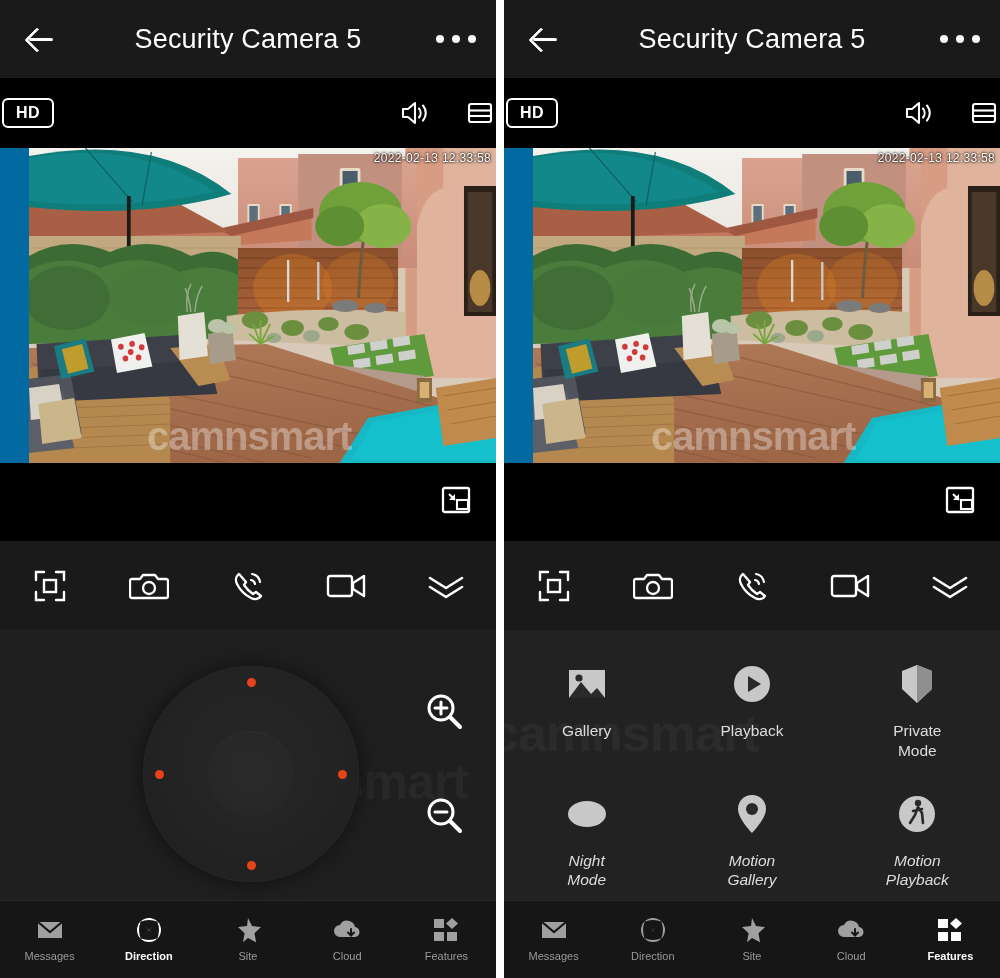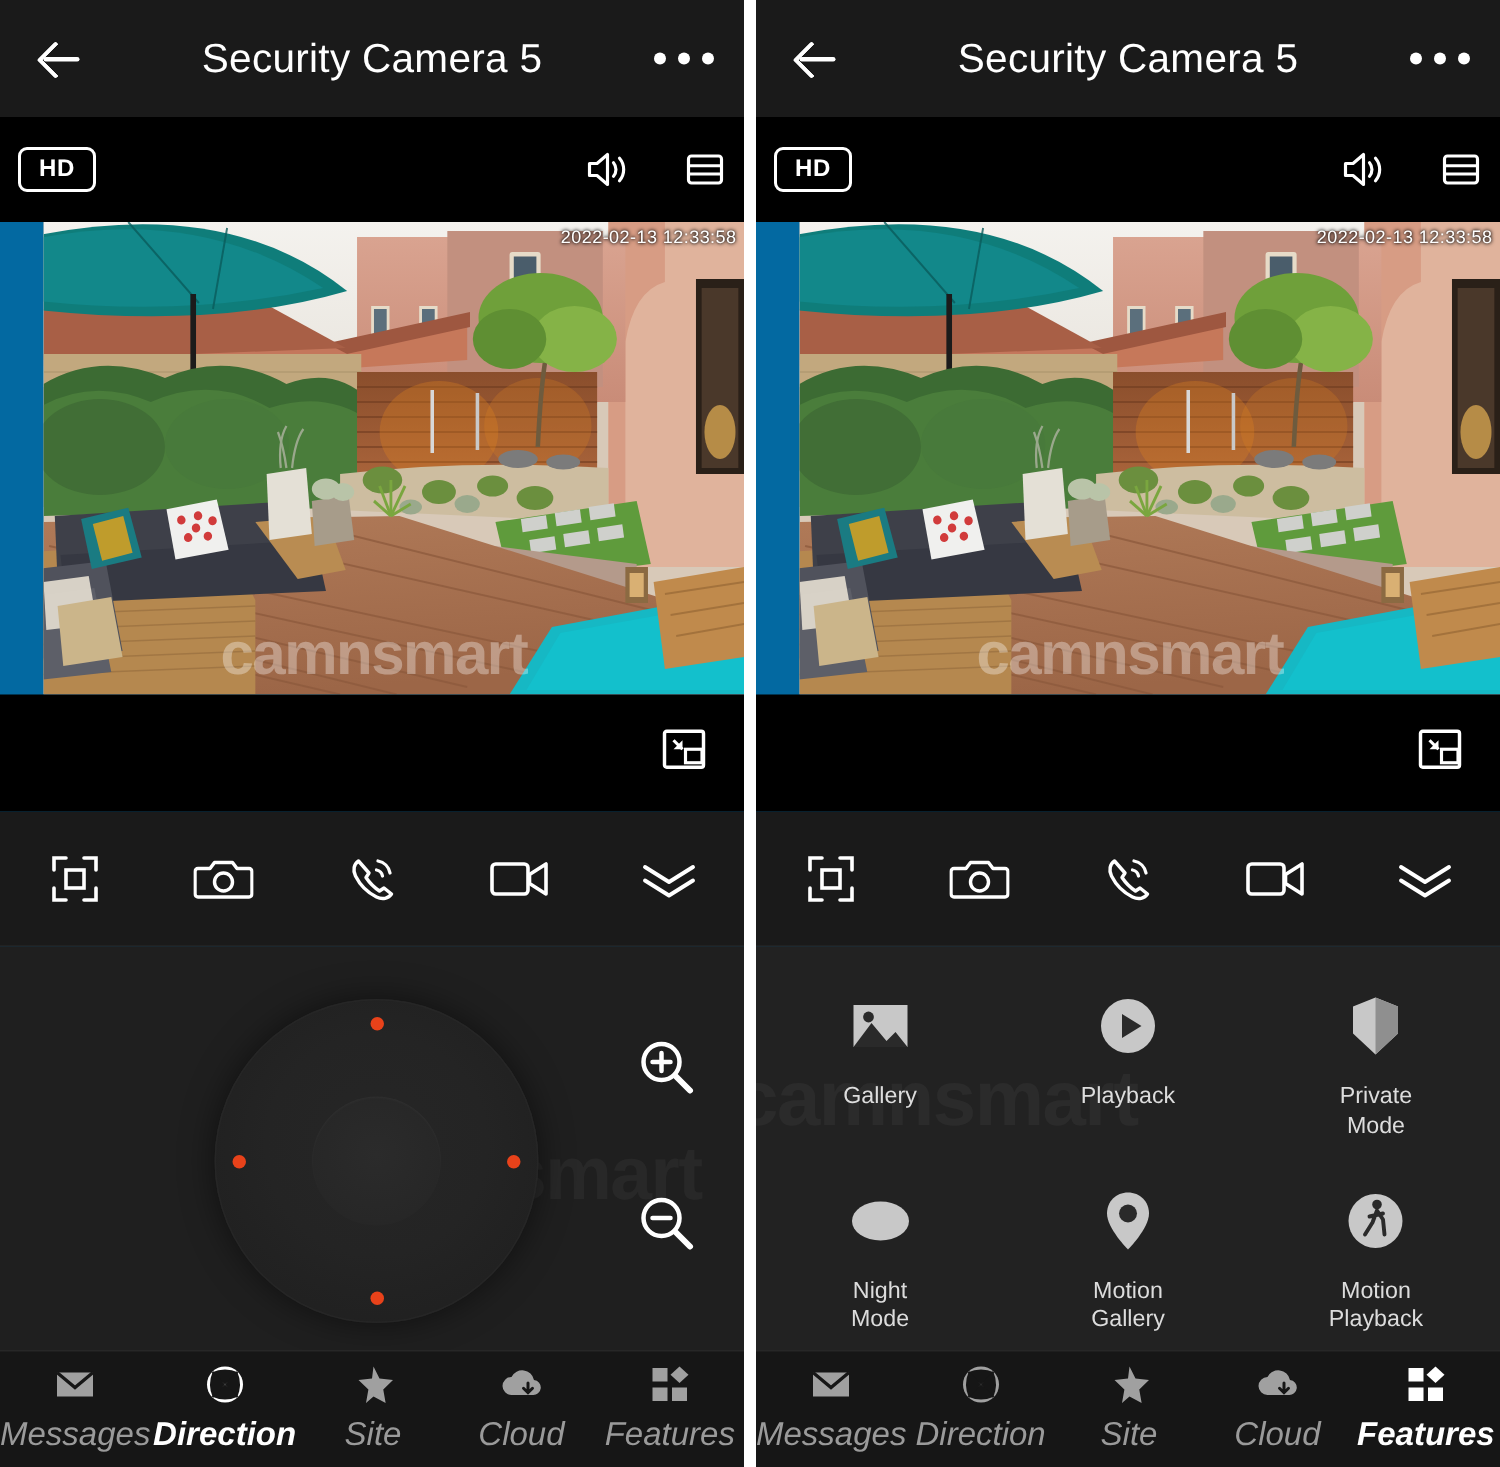--- a/index.html
+++ b/index.html
@@ -33,21 +33,21 @@
     position:absolute; left:0; right:0; text-align:center;
     color:#fff; font-size:27px; font-weight:400; letter-spacing:.2px;
     pointer-events:none;
   }
   .dots { margin-left:auto; display:flex; gap:8px; align-items:center; cursor:pointer; z-index:2; }
   .dots i { width:8px; height:8px; border-radius:50%; background:#fff; display:block; }
 
   
   .hdbar {
     height:70px; background:#000;
-    display:flex; align-items:center; padding:0 12px;gap:36px;
+    display:flex; align-items:center; padding:0 2px;gap:36px;
   }
   .hd-badge {
     border:2px solid #fff; border-radius:6px;
     color:#fff; font-size:16px; font-weight:700;
     padding:4px 12px; letter-spacing:.5px; cursor:pointer;
   }
   .hd-right { margin-left:auto; display:flex; align-items:center; gap:36px; }
   .icon-btn { cursor:pointer; display:flex; align-items:center; justify-content:center; }
 
   
@@ -128,21 +128,21 @@
   
   .nav {
     position:absolute; left:0; bottom:0; width:100%; height:78px;
     background:#161616; display:flex; align-items:center;
     border-top:1px solid #272727;
   }
   .nav-item {
     flex:1; display:flex; flex-direction:column; align-items:center;
     justify-content:center; gap:7px; cursor:pointer;
   }
-  .nav-item .nlabel { font-size:22px; color:#9a9a9a;font-style:italic; }
+  .nav-item .nlabel { font-size:11px; color:#9a9a9a; }
   .nav-item.active .nlabel { color:#ffffff; font-weight:700; }
   .nav-item .nico { height:26px; display:flex; align-items:center; justify-content:center; }
 </style>
 </head>
 <body>
 
 <div class="screen">
 
   <div class="panel">
 
@@ -766,21 +766,21 @@
                 <path d="M17 2 L32 8 v18 L17 40z" fill="#8f8f8f"></path>
               </svg>
           </div>
           <div class="flabel">
             <span>Private</span><br>
             <span>Mode</span>
           </div>
         </div>
       </div>
 
-      <div class="frow" style="margin-top:18px;">
+      <div class="frow" style="margin-top:18px;font-style:italic;">
         <div class="fcell">
           <div class="fico">
             <svg width="46" height="38" viewBox="0 0 46 38">
                 <ellipse cx="23" cy="19" rx="19" ry="13" fill="#c8c8c8"></ellipse>
                 <path d="M27 8a12 12 0 0 0 0 22 12 12 0 0 1 0-22z" fill="#2a2a2a"></path>
               </svg>
           </div>
           <div class="flabel">
             <span>Night</span><br>
             <span>Mode</span>

